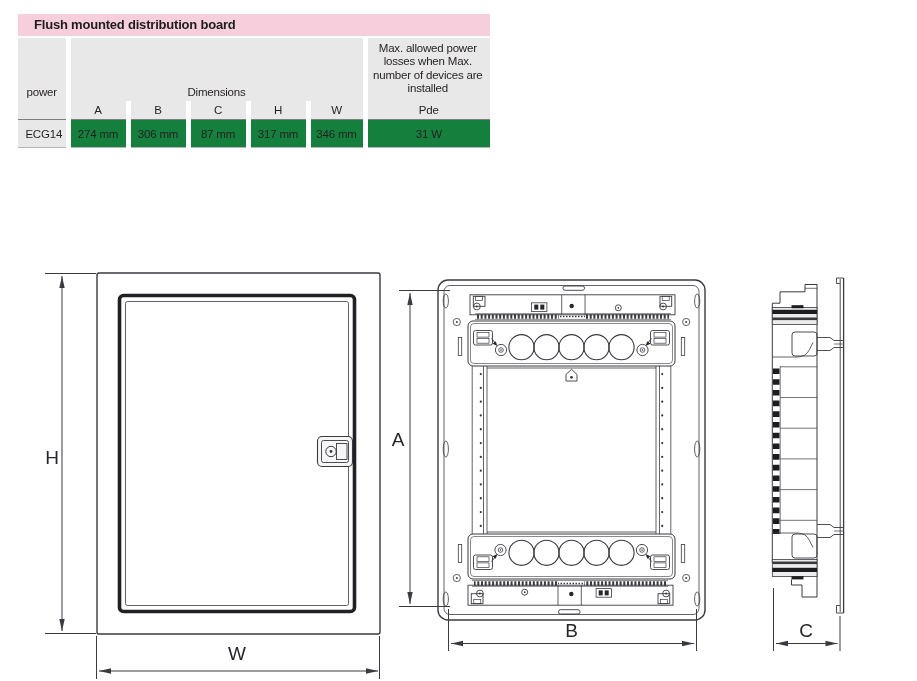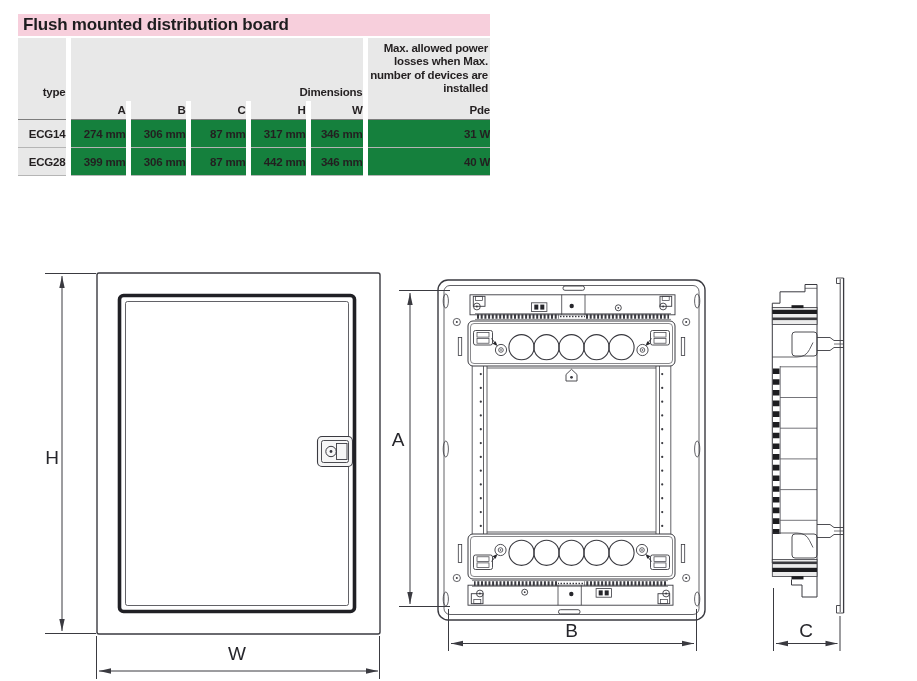--- a/index.html
+++ b/index.html
@@ -3,29 +3,29 @@
 <meta charset="utf-8">
 <style>
   html,body{margin:0;padding:0;background:#fff;}
   #canvas{
     position:relative;width:917px;height:681px;background:#fff;overflow:hidden;
     font-family:"Liberation Sans",sans-serif;color:#231f20;
   }
   
   #spec{position:absolute;left:18px;top:14px;width:472px;}
   .title-bar{
-    height:22px;line-height:22px;padding-left:5px;box-sizing:border-box;
-    font-size:17px;font-weight:bold;letter-spacing:-0.2px;color:#1d1d1f;
+    height:22px;line-height:22px;padding-left:16px;box-sizing:border-box;
+    font-size:13px;font-weight:bold;letter-spacing:-0.2px;color:#1d1d1f;
   }
   table.spec{
     border-collapse:collapse;table-layout:fixed;width:472px;margin-top:2px;
     font-size:11.5px;letter-spacing:-0.2px;
   }
   table.spec td, table.spec th{
-    padding:0;margin:0;font-weight:bold;text-align:right;overflow:hidden;
+    padding:0;margin:0;font-weight:normal;text-align:center;overflow:hidden;
     border-right:5px solid #fff;
   }
   table.spec .lastcol{border-right:none;}
   tr.hdr1 th{height:56px;vertical-align:bottom;padding-bottom:3px;}
   tr.hdr1 th.powerhead{vertical-align:top;padding-top:4px;line-height:13.4px;padding-right:2px;}
   tr.hdr2 th{height:18px;vertical-align:middle;border-bottom:1.4px solid #7d7d7d;}
   tr.hdr1 th, tr.hdr2 th{background:#e8e8e8;}
   th.cent{text-align:center;}
   tbody td{height:27px;background:#15803d;border-bottom:1px solid #b5b5b5;padding-left:8px;}
   tbody td.typecol{background:#e8e8e8;padding-left:4px;}
@@ -48,21 +48,21 @@
         <col style="width:50px">
           <col style="width:60px">
           <col style="width:60px">
         <col style="width:60px">
           <col style="width:60px">
           <col style="width:57px">
         <col style="width:125px">
       </colgroup>
       <thead>
         <tr class="hdr1">
-          <th class="typecol">type</th>
+          <th class="typecol">power</th>
           <th class="cent" colspan="5">Dimensions</th>
           <th class="powerhead lastcol">Max. allowed power losses when Max. number of devices are installed</th>
         </tr>
         <tr class="hdr2">
           <th class="typecol"></th>
           <th class="cent">A</th>
           <th class="cent">B</th>
           <th class="cent">C</th>
           <th class="cent">H</th>
           <th class="cent">W</th>
@@ -71,29 +71,20 @@
       </thead>
       <tbody>
         <tr>
           <td class="typecol">ECG14</td>
           <td>274 mm</td>
           <td>306 mm</td>
           <td>87 mm</td>
           <td>317 mm</td>
           <td>346 mm</td>
           <td class="pdecol lastcol">31 W</td>
-        </tr>
-        <tr>
-          <td class="typecol">ECG28</td>
-          <td>399 mm</td>
-          <td>306 mm</td>
-          <td>87 mm</td>
-          <td>442 mm</td>
-          <td>346 mm</td>
-          <td class="pdecol lastcol">40 W</td>
         </tr>
       </tbody>
     </table>
   </div>
 
   <svg id="drawings" width="917" height="681" viewBox="0 0 917 681">
     <defs>
       <marker id="arrE" orient="auto" markerWidth="14" markerHeight="8" refX="12.5" refY="4">
         <path d="M12.5,4 L0.5,1.3 L0.5,6.7 Z" fill="#3a3a40"></path>
       </marker>

